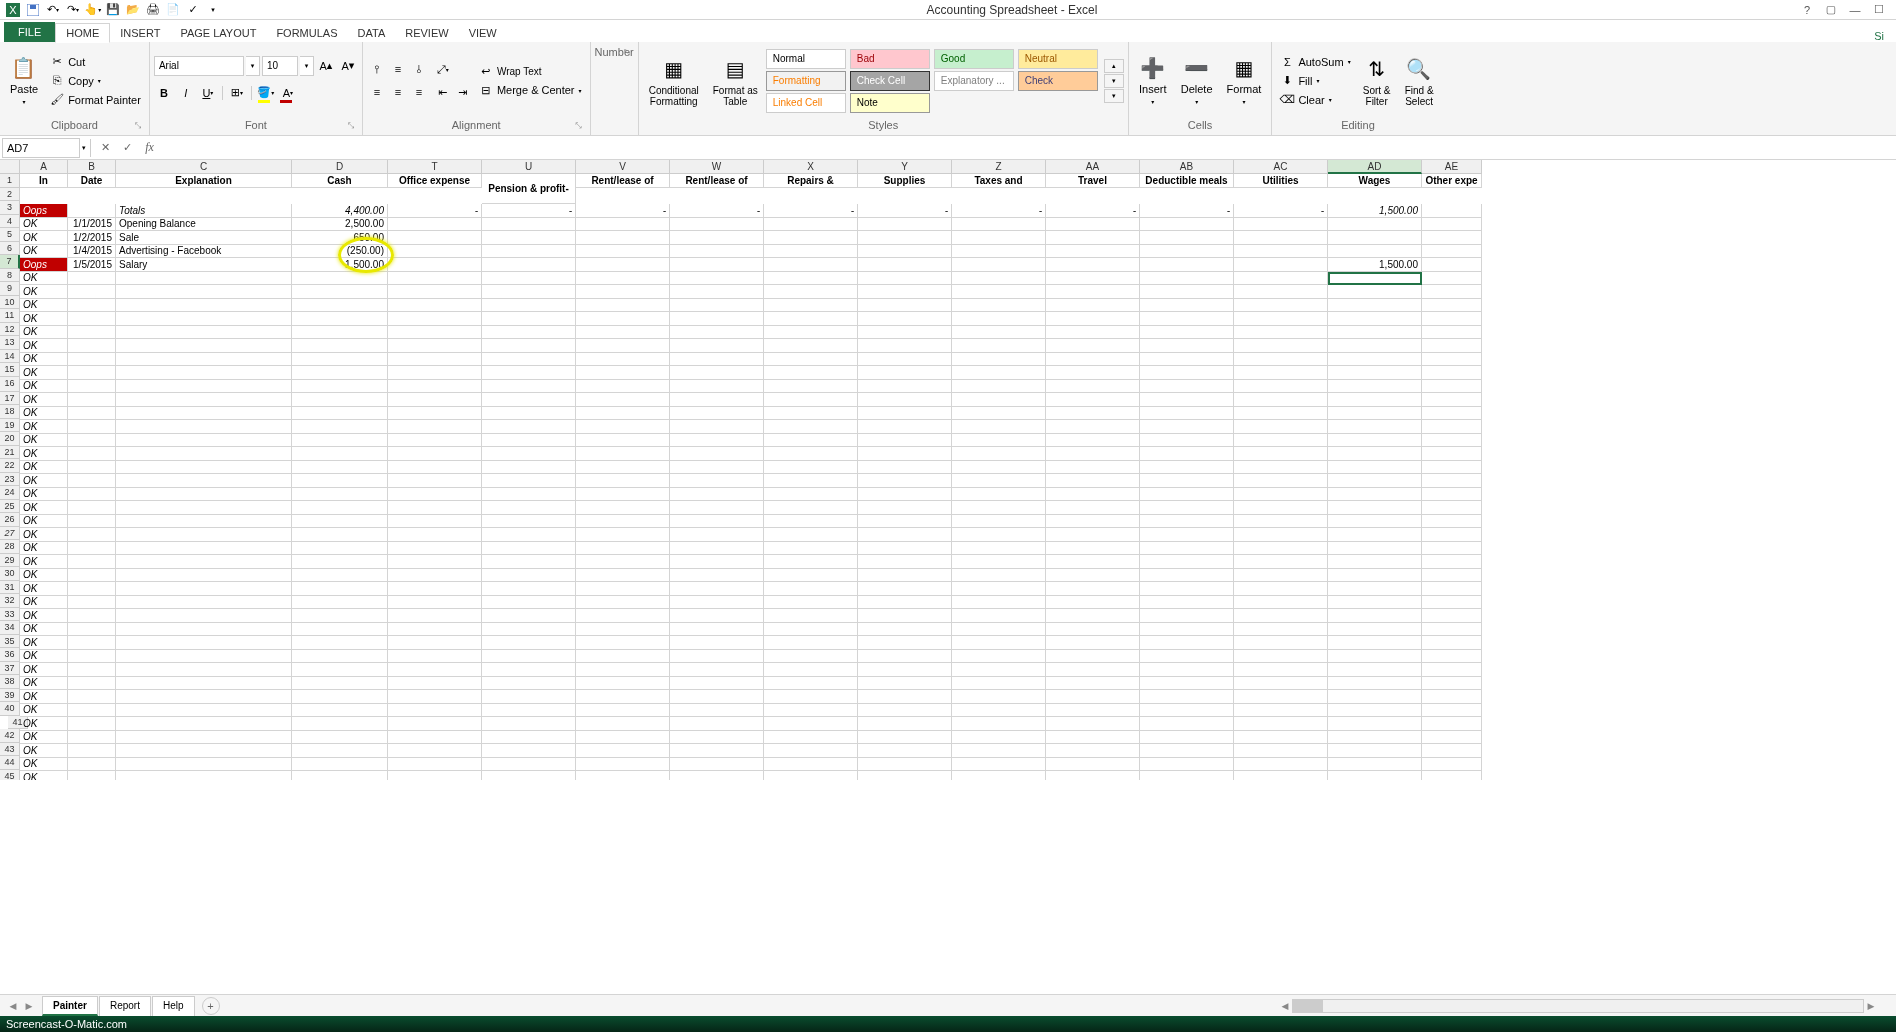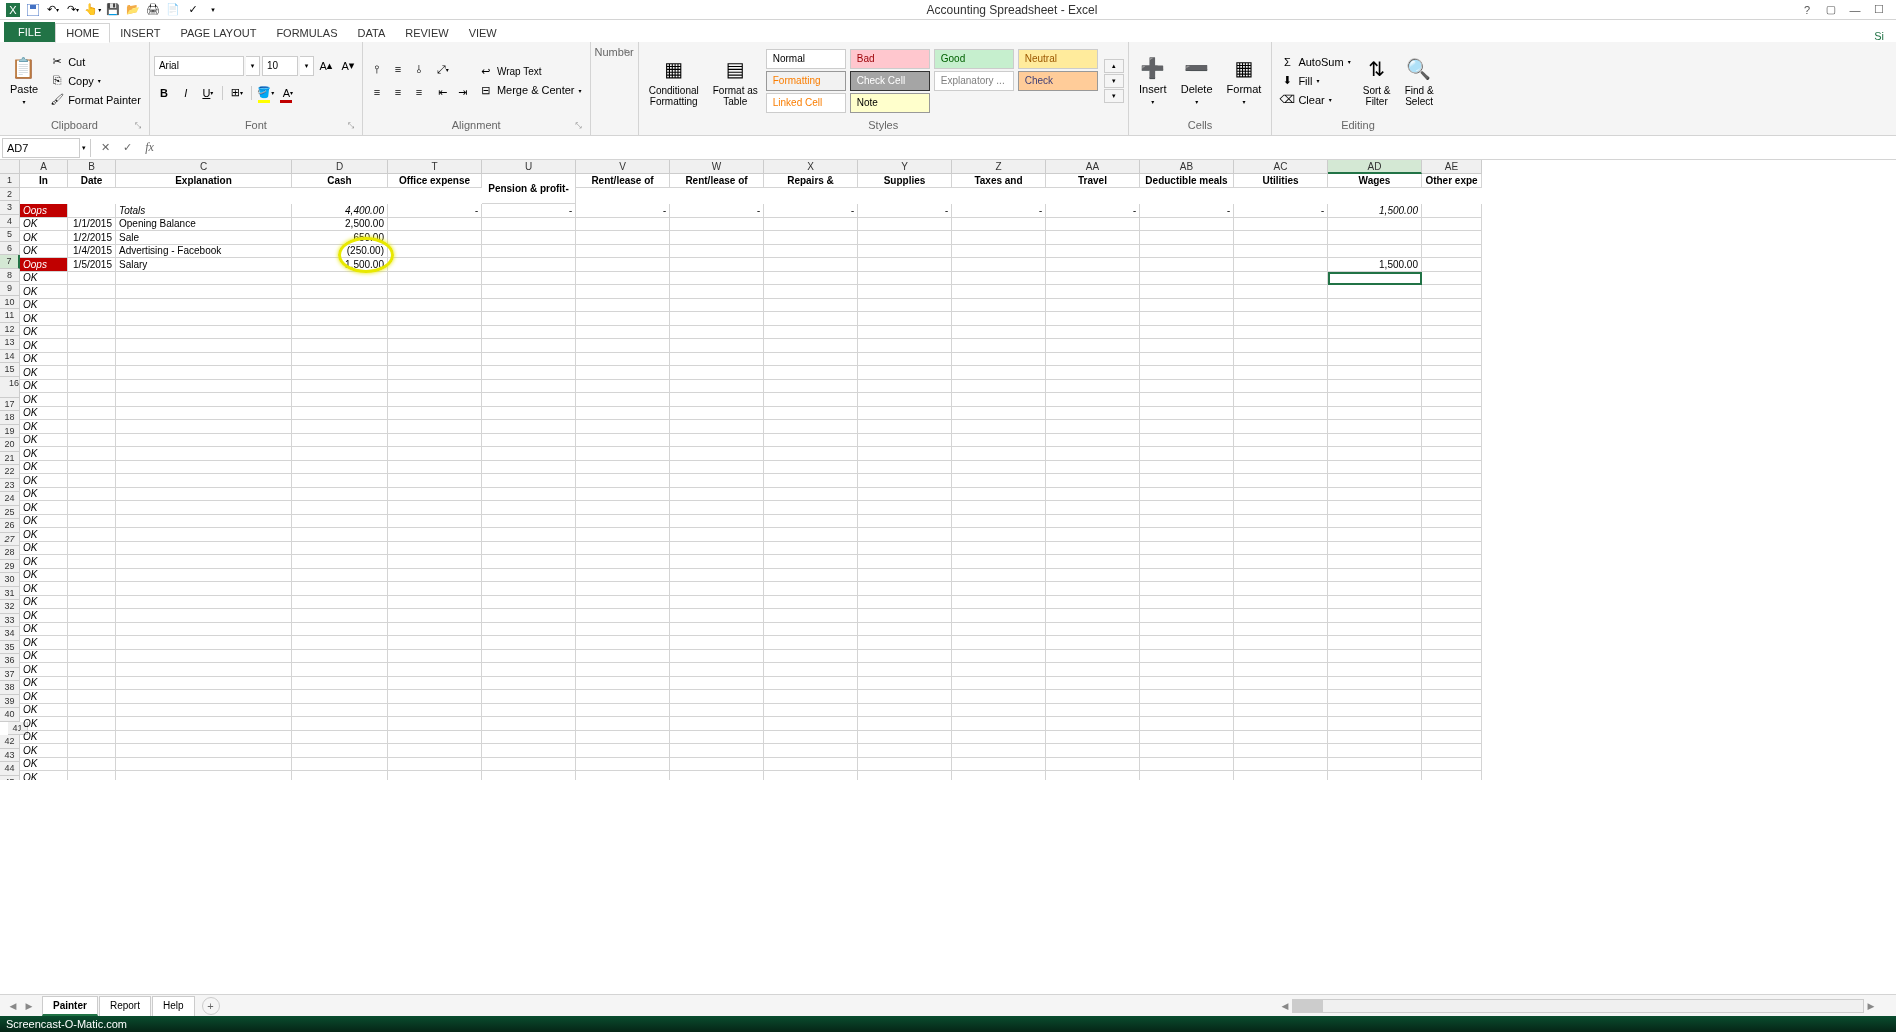--- a/index.html
+++ b/index.html
@@ -335,21 +335,21 @@
       <div class="row-h" style="height: 13.5px; line-height: 13.5px;">6</div>
       <div class="row-h sel" style="height: 13.5px; line-height: 13.5px;">7</div>
       <div class="row-h" style="height: 13.5px; line-height: 13.5px;">8</div>
       <div class="row-h" style="height: 13.5px; line-height: 13.5px;">9</div>
       <div class="row-h" style="height: 13.5px; line-height: 13.5px;">10</div>
       <div class="row-h" style="height: 13.5px; line-height: 13.5px;">11</div>
       <div class="row-h" style="height: 13.5px; line-height: 13.5px;">12</div>
       <div class="row-h" style="height: 13.5px; line-height: 13.5px;">13</div>
       <div class="row-h" style="height: 13.5px; line-height: 13.5px;">14</div>
       <div class="row-h" style="height: 13.5px; line-height: 13.5px;">15</div>
-      <div class="row-h" style="height: 21px; line-height: 13.5px; text-align: right;">16</div>
+      <div class="row-h" style="height: 15px; line-height: 13.5px;">16</div>
       <div class="row-h" style="height: 13.5px; line-height: 13.5px;">17</div>
       <div class="row-h" style="height: 13.5px; line-height: 13.5px;">18</div>
       <div class="row-h" style="height: 13.5px; line-height: 13.5px;">19</div>
       <div class="row-h" style="height: 13.5px; line-height: 13.5px;">20</div>
       <div class="row-h" style="height: 13.5px; line-height: 13.5px;">21</div>
       <div class="row-h" style="height: 13.5px; line-height: 13.5px;">22</div>
       <div class="row-h" style="height: 13.5px; line-height: 13.5px;">23</div>
       <div class="row-h" style="height: 13.5px; line-height: 13.5px;">24</div>
       <div class="row-h" style="height: 13.5px; line-height: 13.5px;">25</div>
       <div class="row-h" style="height: 13.5px; line-height: 13.5px;">26</div>

